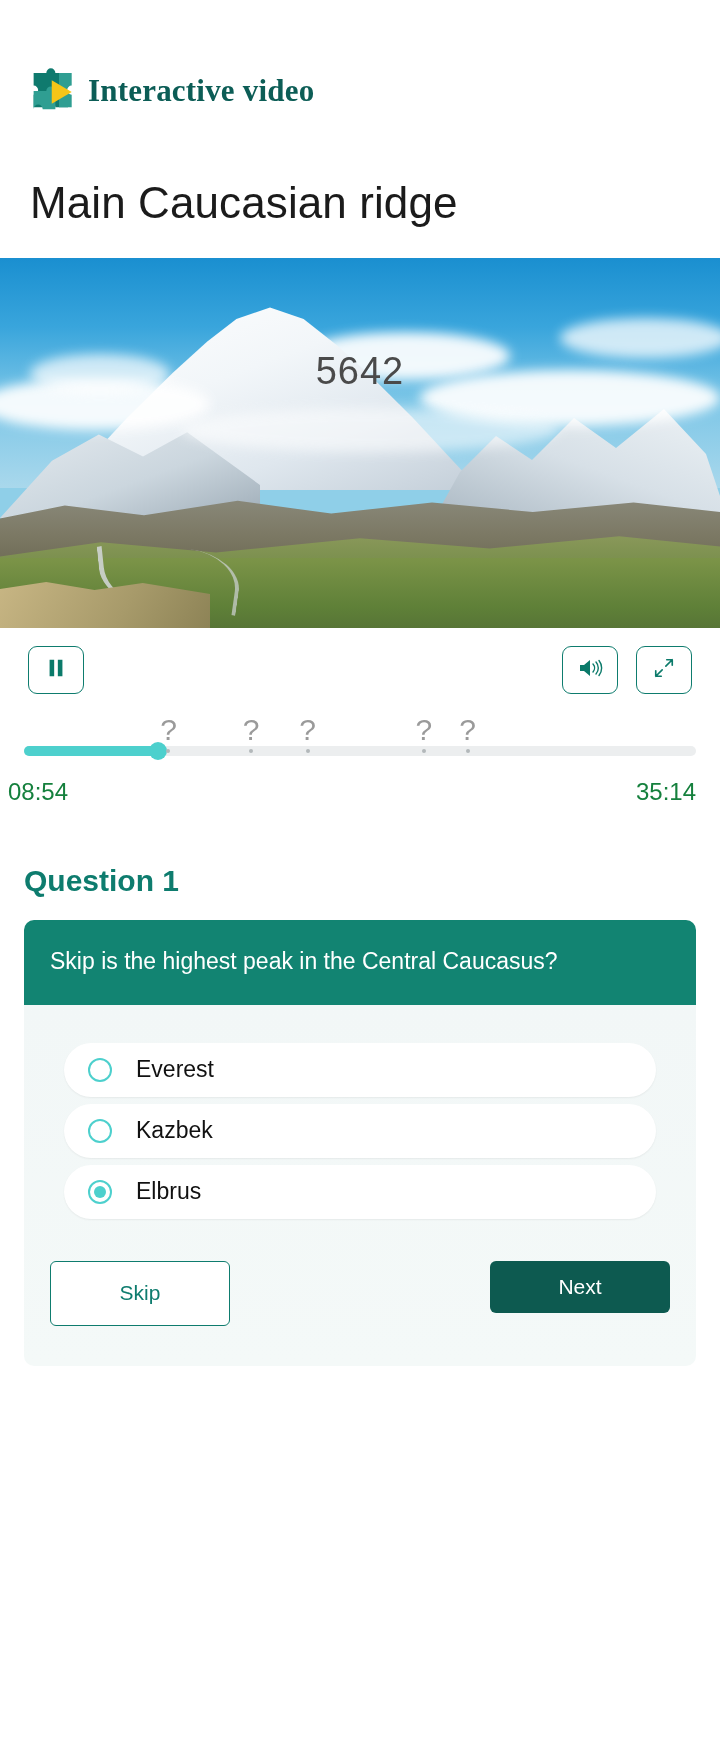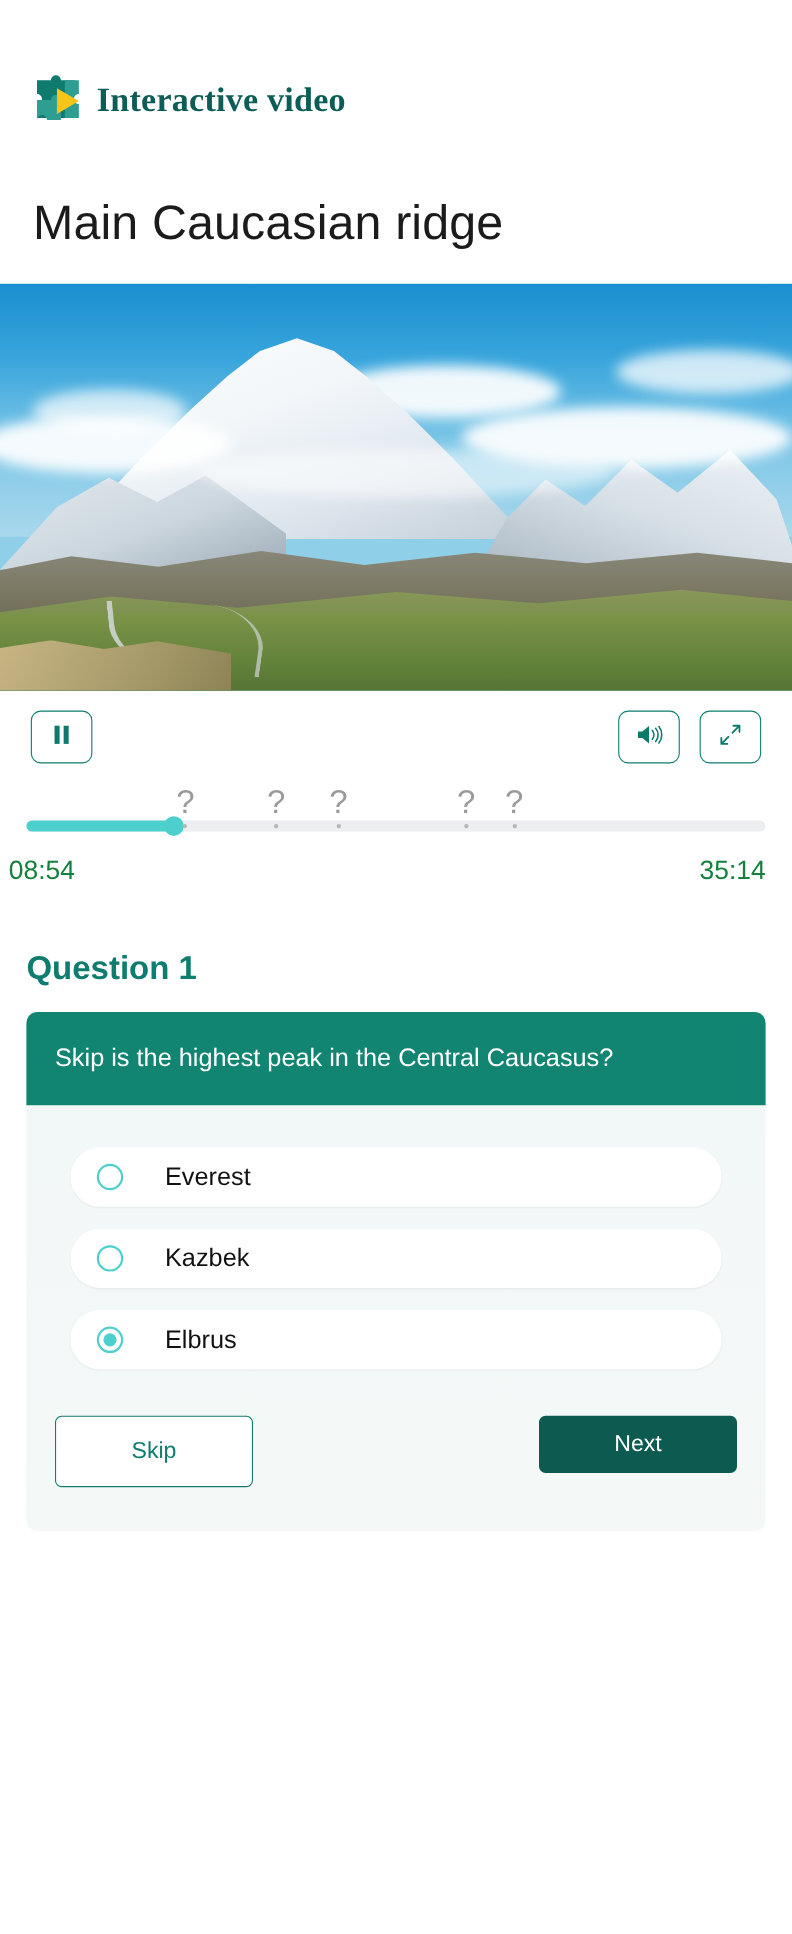--- a/index.html
+++ b/index.html
@@ -152,22 +152,22 @@
     background:#128472; border-radius:10px 10px 0 0;
     padding: 24px 26px 26px 26px;
     color:#ffffff; font-size:23px; line-height:1.5;
   }
   .qcard-body {
     background: linear-gradient(180deg,#f2f7f7, #f4f9f8);
     border-radius: 0 0 10px 10px;
     padding: 38px 0 40px 0;
   }
   .option {
-    display:flex; align-items:center; gap:38px;
-    margin: 0 40px 20px 40px;
+    display:flex; align-items:center; gap:24px;
+    margin: 0 40px 7px 40px;
     background:#ffffff; border-radius:28px;
     height:54px; padding-left:24px;
     box-shadow: 0 1px 2px rgba(0,0,0,.06);
     cursor:pointer;
   }
   .radio {
     width:24px; height:24px; border-radius:50%;
     border:2px solid #4dd0cd; flex:0 0 24px;
     display:flex; align-items:center; justify-content:center;
   }
@@ -218,20 +218,21 @@
     <div class="cloud c1"></div>
     <div class="cloud c2"></div>
     <div class="cloud c4"></div>
     <div class="cloud c6"></div>
     <div class="ridge-dark"></div>
     <div class="slope-grass"></div>
     <div class="grass-band"></div>
     <div class="road"></div>
     <div class="road2"></div>
     <div class="rocks"></div>
+    <div class="video-label">5642</div>
   </div>
 
   <div class="controls">
     <div class="ctrl-btn">
       <span>
         <svg viewBox="0 0 24 24" width="22" height="22">
           <rect x="5" y="3" width="5" height="18" fill="#0b7a6a"></rect>
           <rect x="14" y="3" width="5" height="18" fill="#0b7a6a"></rect>
         </svg>
       </span>

